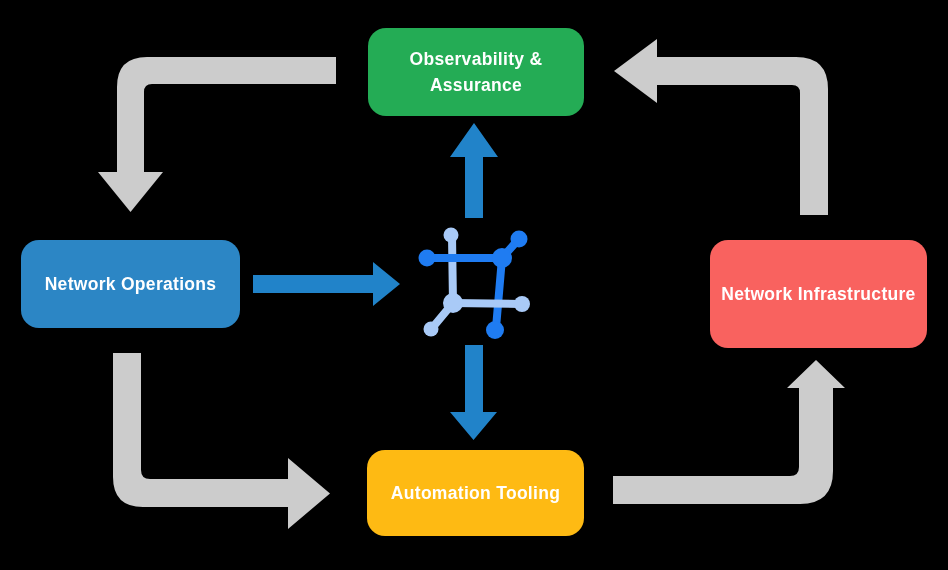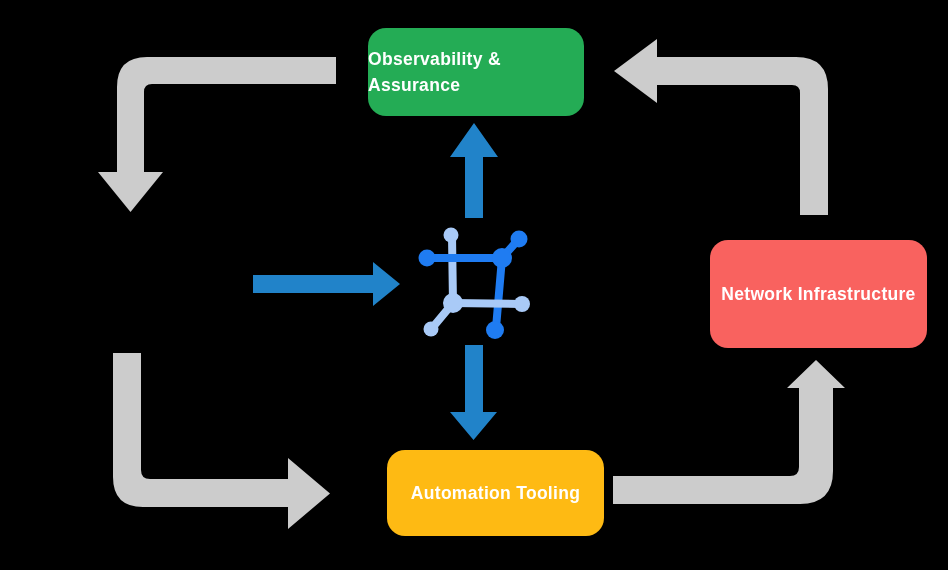--- a/index.html
+++ b/index.html
@@ -7,31 +7,31 @@
     position:relative;
     width:948px;height:570px;
     background:#000;
     font-family:"Liberation Sans","DejaVu Sans",sans-serif;
     overflow:hidden;
   }
   .arrow-layer{position:absolute;left:0;top:0;width:948px;height:570px;}
   .node-box{
     position:absolute;
     display:flex;align-items:center;justify-content:center;
-    text-align:left;
+    text-align:center;
     border-radius:18px;
     color:#ffffff;
     font-size:17.5px;font-weight:600;
     line-height:1.5;letter-spacing:.3px;
     padding:0 0;box-sizing:border-box;
   }
   .box-observability{left:368px;top:28px;width:216px;height:88px;background:#24AC55;}
   .box-operations{left:21px;top:240px;width:219px;height:88px;background:#2C86C5;}
   .box-infrastructure{left:710px;top:240px;width:217px;height:108px;background:#F9625F;}
-  .box-automation{left:367px;top:450px;width:217px;height:86px;background:#FEBA13;margin-left:20px;}
+  .box-automation{left:367px;top:450px;width:217px;height:86px;background:#FEBA13;}
   .center-icon{position:absolute;left:415px;top:222px;width:120px;height:120px;}
 </style>
 </head>
 <body>
 
 <div class="canvas">
 
   <svg class="arrow-layer" viewBox="0 0 948 570">
 
     <path fill="#CCCCCC" d="M336,57 L147,57 Q117,57 117,87 L117,172 L98,172 L130.5,212 L163,172 L144,172 L144,92 Q144,84 152,84 L336,84 Z"></path>
@@ -68,20 +68,23 @@
       </g>
       <circle cx="107" cy="82" r="8" fill="#A9CAF7" stroke="none"></circle>
       <circle cx="16" cy="107" r="7.5" fill="#A9CAF7" stroke="none"></circle>
       <circle cx="38" cy="81" r="10" fill="#A9CAF7" stroke="none"></circle>
     </g>
   </svg>
 
   <div class="node-box box-observability">
     <span>Observability &amp; Assurance</span>
   </div>
+  <div class="node-box box-operations">
+    <span>Network Operations</span>
+  </div>
   <div class="node-box box-infrastructure">
     <span>Network Infrastructure</span>
   </div>
   <div class="node-box box-automation">
     <span>Automation Tooling</span>
   </div>
 
 </div>
 
 </body></html>

